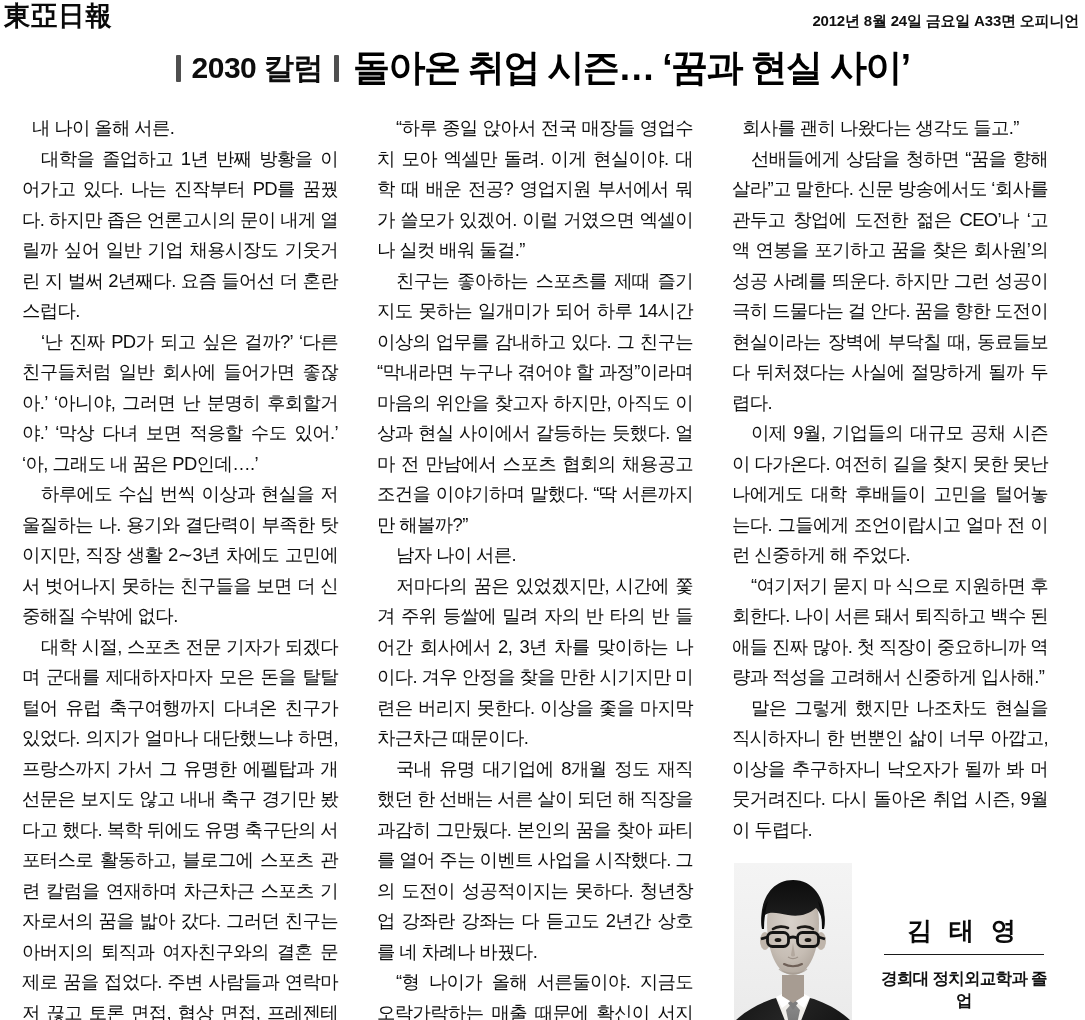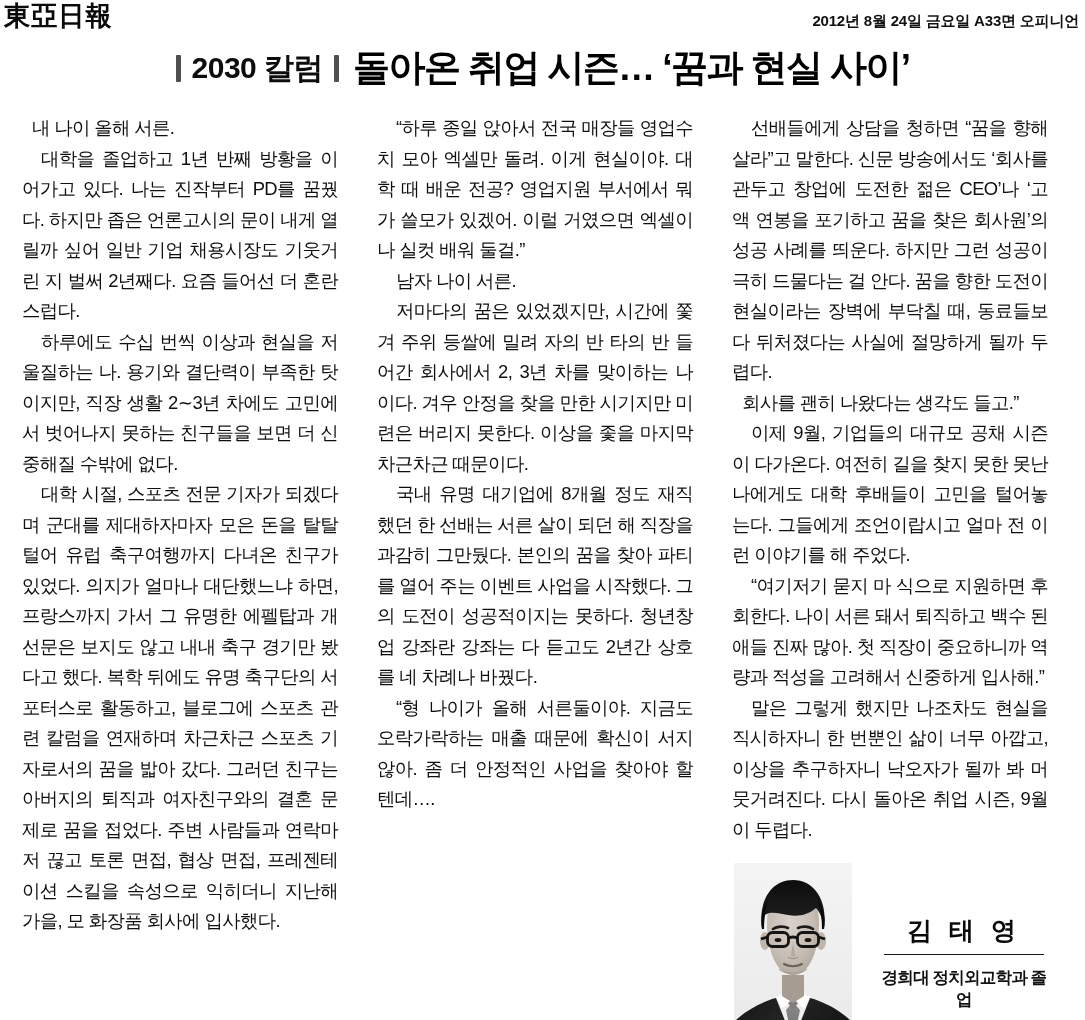--- a/index.html
+++ b/index.html
@@ -162,21 +162,21 @@
     letter-spacing: 5px;
     color: #0a0a0a;
     padding-bottom: 9px;
   }
   .byline-rule {
     height: 1.4px;
     background: #1a1a1a;
     margin: 0 4px 12px 4px;
   }
   .byline-affil {
-    font-family: Liberation Serif, serif;
+    font-family: Liberation Sans, sans-serif;
     font-weight: 700;
     font-size: 16.5px;
     line-height: 22px;
     letter-spacing: -0.7px;
     color: #111111;
   }
 </style>
 </head>
 <body>
 
@@ -192,40 +192,42 @@
     <span class="kicker-bar"></span>
   </div>
   <h1 class="headline-main">돌아온 취업 시즌… ‘꿈과 현실 사이’</h1>
 </div>
 
 <div class="article-body">
 
   <div class="column">
     <p class="para noindent">내 나이 올해 서른.</p>
     <p class="para">대학을 졸업하고 1년 반째 방황을 이어가고 있다. 나는 진작부터 PD를 꿈꿨다. 하지만 좁은 언론고시의 문이 내게 열릴까 싶어 일반 기업 채용시장도 기웃거린 지 벌써 2년째다. 요즘 들어선 더 혼란스럽다.</p>
+    <p class="para">‘난 진짜 PD가 되고 싶은 걸까?’ ‘다른 친구들처럼 일반 회사에 들어가면 좋잖아.’ ‘아니야, 그러면 난 분명히 후회할거야.’ ‘막상 다녀 보면 적응할 수도 있어.’ ‘아, 그래도 내 꿈은 PD인데….’</p>
     <p class="para">하루에도 수십 번씩 이상과 현실을 저울질하는 나. 용기와 결단력이 부족한 탓이지만, 직장 생활 2∼3년 차에도 고민에서 벗어나지 못하는 친구들을 보면 더 신중해질 수밖에 없다.</p>
     <p class="para">대학 시절, 스포츠 전문 기자가 되겠다며 군대를 제대하자마자 모은 돈을 탈탈 털어 유럽 축구여행까지 다녀온 친구가 있었다. 의지가 얼마나 대단했느냐 하면, 프랑스까지 가서 그 유명한 에펠탑과 개선문은 보지도 않고 내내 축구 경기만 봤다고 했다. 복학 뒤에도 유명 축구단의 서포터스로 활동하고, 블로그에 스포츠 관련 칼럼을 연재하며 차근차근 스포츠 기자로서의 꿈을 밟아 갔다. 그러던 친구는 아버지의 퇴직과 여자친구와의 결혼 문제로 꿈을 접었다. 주변 사람들과 연락마저 끊고 토론 면접, 협상 면접, 프레젠테이션 스킬을 속성으로 익히더니 지난해 가을, 모 화장품 회사에 입사했다.</p>
   </div>
 
   <div class="col-gap"></div>
 
   <div class="column">
     <p class="para">“하루 종일 앉아서 전국 매장들 영업수치 모아 엑셀만 돌려. 이게 현실이야. 대학 때 배운 전공? 영업지원 부서에서 뭐가 쓸모가 있겠어. 이럴 거였으면 엑셀이나 실컷 배워 둘걸.”</p>
+    <p class="para">친구는 좋아하는 스포츠를 제때 즐기지도 못하는 일개미가 되어 하루 14시간 이상의 업무를 감내하고 있다. 그 친구는 “막내라면 누구나 겪어야 할 과정”이라며 마음의 위안을 찾고자 하지만, 아직도 이상과 현실 사이에서 갈등하는 듯했다. 얼마 전 만남에서 스포츠 협회의 채용공고 조건을 이야기하며 말했다. “딱 서른까지만 해볼까?”</p>
     <p class="para">남자 나이 서른.</p>
     <p class="para">저마다의 꿈은 있었겠지만, 시간에 쫓겨 주위 등쌀에 밀려 자의 반 타의 반 들어간 회사에서 2, 3년 차를 맞이하는 나이다. 겨우 안정을 찾을 만한 시기지만 미련은 버리지 못한다. 이상을 좇을 마지막 차근차근 때문이다.</p>
     <p class="para">국내 유명 대기업에 8개월 정도 재직했던 한 선배는 서른 살이 되던 해 직장을 과감히 그만뒀다. 본인의 꿈을 찾아 파티를 열어 주는 이벤트 사업을 시작했다. 그의 도전이 성공적이지는 못하다. 청년창업 강좌란 강좌는 다 듣고도 2년간 상호를 네 차례나 바꿨다.</p>
     <p class="para">“형 나이가 올해 서른둘이야. 지금도 오락가락하는 매출 때문에 확신이 서지 않아. 좀 더 안정적인 사업을 찾아야 할 텐데….</p>
   </div>
 
   <div class="col-gap"></div>
 
   <div class="column">
+    <p class="para noindent">회사를 괜히 나왔다는 생각도 들고.”</p>
     <p class="para">선배들에게 상담을 청하면 “꿈을 향해 살라”고 말한다. 신문 방송에서도 ‘회사를 관두고 창업에 도전한 젊은 CEO’나 ‘고액 연봉을 포기하고 꿈을 찾은 회사원’의 성공 사례를 띄운다. 하지만 그런 성공이 극히 드물다는 걸 안다. 꿈을 향한 도전이 현실이라는 장벽에 부닥칠 때, 동료들보다 뒤처졌다는 사실에 절망하게 될까 두렵다.</p>
-    <p class="para noindent">회사를 괜히 나왔다는 생각도 들고.”</p>
-    <p class="para">이제 9월, 기업들의 대규모 공채 시즌이 다가온다. 여전히 길을 찾지 못한 못난 나에게도 대학 후배들이 고민을 털어놓는다. 그들에게 조언이랍시고 얼마 전 이런 이야기를 해 주었다.</p>
+    <p class="para">이제 9월, 기업들의 대규모 공채 시즌이 다가온다. 여전히 길을 찾지 못한 못난 나에게도 대학 후배들이 고민을 털어놓는다. 그들에게 조언이랍시고 얼마 전 이런 신중하게 해 주었다.</p>
     <p class="para">“여기저기 묻지 마 식으로 지원하면 후회한다. 나이 서른 돼서 퇴직하고 백수 된 애들 진짜 많아. 첫 직장이 중요하니까 역량과 적성을 고려해서 신중하게 입사해.”</p>
     <p class="para">말은 그렇게 했지만 나조차도 현실을 직시하자니 한 번뿐인 삶이 너무 아깝고, 이상을 추구하자니 낙오자가 될까 봐 머뭇거려진다. 다시 돌아온 취업 시즌, 9월이 두렵다.</p>
 
     <div class="byline">
       <div class="portrait">
         <svg viewBox="0 0 118 190" preserveAspectRatio="xMidYMid slice" aria-hidden="true">
           <defs>
             <linearGradient id="bgGrad" x1="0" y1="0" x2="0" y2="1">
               <stop offset="0%" stop-color="#f4f4f4"></stop>
               <stop offset="100%" stop-color="#e9e9e9"></stop>

